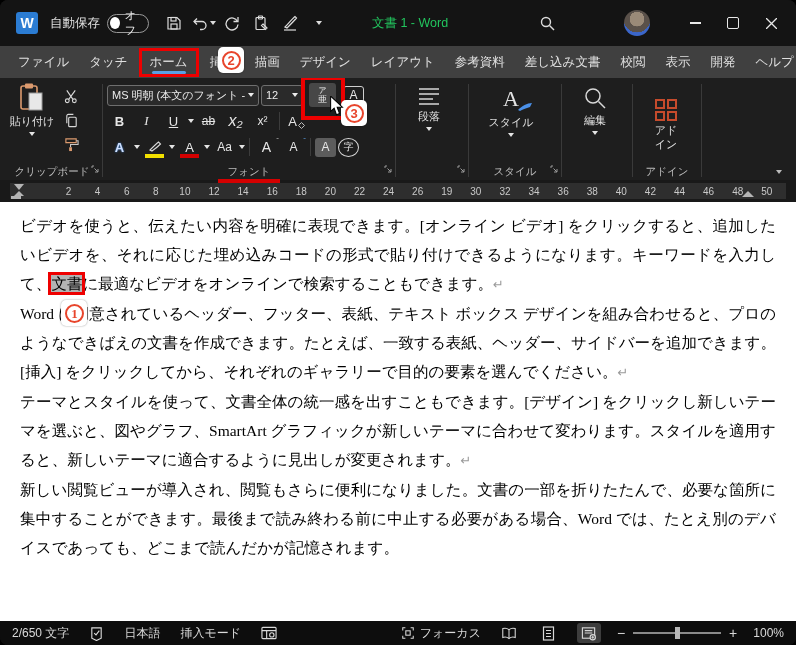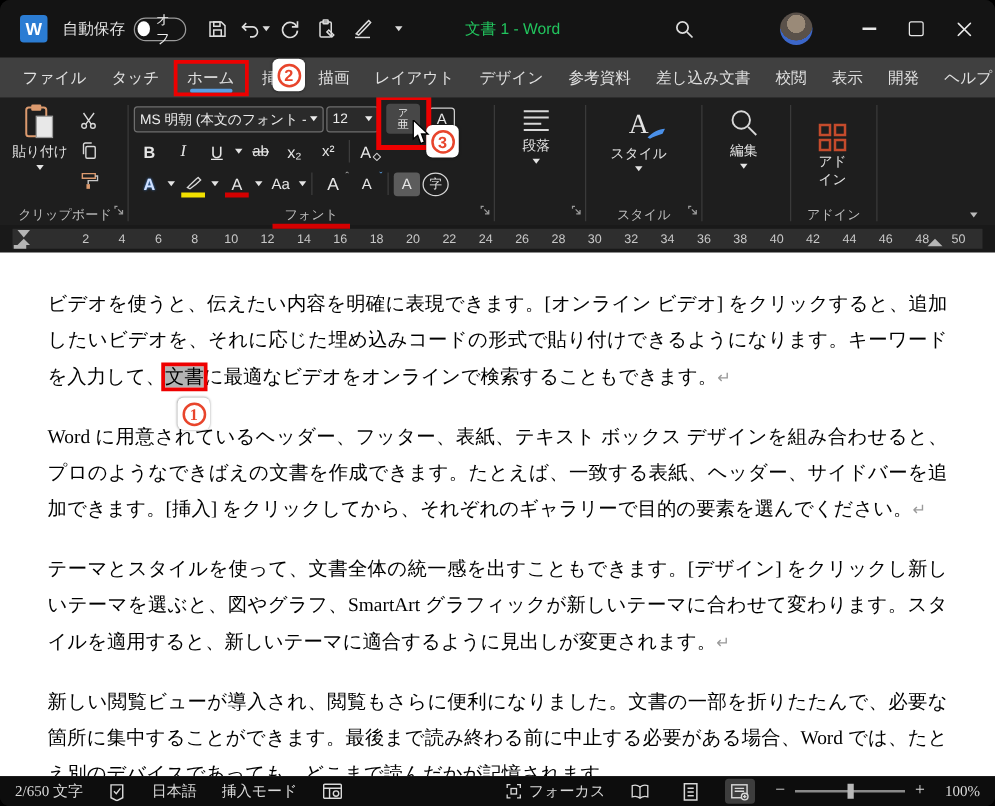--- a/index.html
+++ b/index.html
@@ -92,28 +92,28 @@
   .rnum{width:29.1px;text-align:center;font-size:10px;color:#c9c9c9;flex:none;}
   .ind-first{position:absolute;left:14px;top:4px;width:0;height:0;border-left:5px solid transparent;border-right:5px solid transparent;border-top:6px solid #b5b5b5;}
   .ind-left{position:absolute;left:14px;top:11px;width:0;height:0;border-left:5px solid transparent;border-right:5px solid transparent;border-bottom:5px solid #b5b5b5;}
   .ind-box{position:absolute;left:11px;top:16px;width:10px;height:3px;background:#b5b5b5;}
   .ind-right{position:absolute;right:42px;top:11px;width:0;height:0;border-left:6px solid transparent;border-right:6px solid transparent;border-bottom:6px solid #b5b5b5;}
 
   
   .doc{position:absolute;top:202px;left:0;right:0;bottom:24px;background:#ffffff;color:#000;
     font-family:"Liberation Serif","DejaVu Serif",serif;font-size:15.5px;line-height:29px;
     padding:9px 20px 0 20px;text-align:justify;overflow:hidden;}
-  .doc p{margin:18px;}
+  .doc p{margin:0;}
   .hl{background:#b3b3b3;outline:3px solid #ee0000;position:relative;}
   .eop{color:#9a9a9a;font-family:"DejaVu Sans",sans-serif;font-size:13px;}
   .badge-1{position:absolute;left:10px;top:25px;z-index:5;}
 
   
   .status{position:absolute;left:0;right:0;bottom:0;height:24px;background:#0d0d0d;display:flex;align-items:center;
-    font-size:12px;color:#dadada;padding:0 12px;gap:20px;box-sizing:border-box;font-family:Liberation Serif, serif;}
+    font-size:12px;color:#dadada;padding:0 12px;gap:20px;box-sizing:border-box;}
   .st-item{display:flex;align-items:center;gap:5px;white-space:nowrap;}
   .st-right{margin-left:auto;display:flex;align-items:center;gap:16px;justify-content:center;}
   .viewbtn{width:24px;height:20px;display:flex;align-items:center;justify-content:center;border-radius:3px;color:#d8d8d8;}
   .viewbtn.active-view{background:#3d3d3d;}
   .zoomer{display:flex;align-items:center;gap:8px;}
   .z-track{width:88px;height:2px;background:#8a8a8a;position:relative;}
   .z-thumb{position:absolute;left:42px;top:-5px;width:5px;height:12px;background:#b8b8b8;}
   .zsign{font-size:14px;color:#d8d8d8;}
 </style>
 </head>
@@ -190,22 +190,22 @@
       </span>
     </div>
   </div>
 
   <div class="tabs">
     <span class="tab">ファイル</span>
     <span class="tab">タッチ</span>
     <span class="tab active-tab boxed">ホーム</span>
     <span class="tab">挿入</span>
     <span class="tab">描画</span>
+    <span class="tab">デザイン</span>
     <span class="tab">レイアウト</span>
-    <span class="tab">デザイン</span>
     <span class="tab">参考資料</span>
     <span class="tab">差し込み文書</span>
     <span class="tab">校閲</span>
     <span class="tab">表示</span>
     <span class="tab">開発</span>
     <span class="tab">ヘルプ</span>
     <div class="badge badge-2">
       <span class="badge-circ">2</span>
     </div>
 
@@ -278,21 +278,21 @@
           </span>
         </span>
         <span class="fbtn border-a">A</span>
       </div>
       <div class="frow">
         <span class="fbtn b-bold">B</span>
         <span class="fbtn b-italic">I</span>
         <span class="fbtn b-under">U</span>
         <span class="chev"></span>
         <span class="fbtn b-strike">ab</span>
-        <span class="fbtn" style="font-size:13px;">x₂</span>
+        <span class="fbtn" style="font-size:16px;font-style:italic;">x₂</span>
         <span class="fbtn" style="font-size:12px;">x²</span>
         <span class="vsep"></span>
         <span class="fbtn">
           <span>A</span>
           <svg width="7" height="7" viewBox="0 0 8 8" style="margin-left:1px;margin-top:8px;">
               <rect x="1.6" y="1.6" width="4.8" height="4.8" transform="rotate(45 4 4)" fill="none" stroke="#cccccc"></rect>
             </svg>
         </span>
       </div>
       <div class="frow">
@@ -413,21 +413,21 @@
           <span class="rnum">8</span>
           <span class="rnum">10</span>
           <span class="rnum">12</span>
           <span class="rnum">14</span>
           <span class="rnum">16</span>
           <span class="rnum">18</span>
           <span class="rnum">20</span>
           <span class="rnum">22</span>
           <span class="rnum">24</span>
           <span class="rnum">26</span>
-          <span class="rnum">28</span>
+          <span class="rnum">19</span>
           <span class="rnum">30</span>
           <span class="rnum">32</span>
           <span class="rnum">34</span>
           <span class="rnum">36</span>
           <span class="rnum">38</span>
           <span class="rnum">40</span>
           <span class="rnum">42</span>
           <span class="rnum">44</span>
           <span class="rnum">46</span>
           <span class="rnum">48</span>

